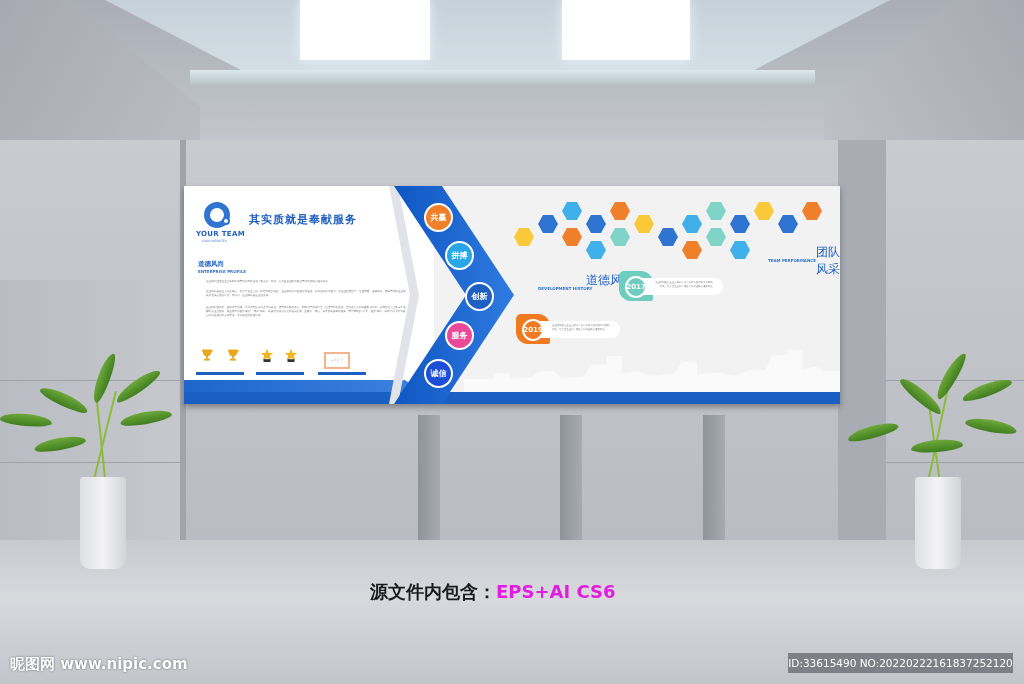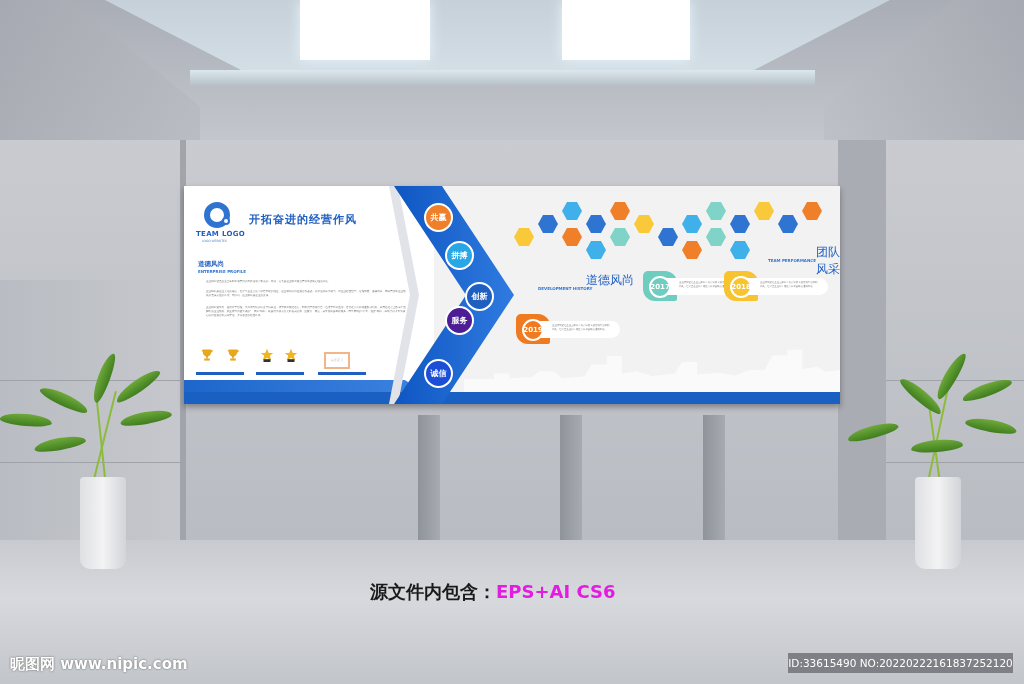--- a/index.html
+++ b/index.html
@@ -103,23 +103,23 @@
 <div class="abs board">
   <div class="abs board-white"></div>
   <div class="abs skyline"></div>
   <div class="abs board-bottom"></div>
   <div class="abs board-bottom-left"></div>
   <div class="abs chevron-edge"></div>
   <div class="abs chevron"></div>
 
   <div class="abs logo-ring"></div>
   <div class="abs logo-dot"></div>
-  <div class="abs logo-text">TEAM LOGO</div>
+  <div class="abs logo-text">YOUR TEAM</div>
   <div class="abs logo-sub">LOGO WEBSITES</div>
-  <div class="abs company">开拓奋进的经营作风</div>
+  <div class="abs company">其实质就是奉献服务</div>
 
   <div class="abs profile-title">道德风尚</div>
   <div class="abs profile-sub">ENTERPRISE PROFILE</div>
   <div class="abs para" style="top:94px;">企业精神塑造企业全体职工有意识的实践活动中形成的。因此，它又是企业职工观念意识和进取心理的外化。</div>
   <div class="abs para" style="top:104px;">企业精神是企业文化的核心，在整个企业文化中起着支配的地位。企业精神以价值观念为基础，以价值目标为动力，对企业经营哲学、管理制度、道德风尚、团体意识和企业形象起着决定性的作用。可以说，企业精神是企业的灵魂。</div>
   <div class="abs para" style="top:120px;">企业精神通常用一些既富于哲理，又简洁明快的语言予以表达，便于职工铭记在心，时刻用于激励自己；也便于对外宣传，容易在人们脑海里形成印象，从而在社会上形成个性鲜明的企业形象。如王府井百货大楼的"一团火"精神，就是用大楼人的光和热去照亮、温暖每一颗心，其实质就是奉献服务；西单商场的"求实、奋进"精神，体现了以求实为核心的价值观念和真诚守信、开拓奋进的经营作风。</div>
 
   <svg class="abs trophy" style="left:16px;top:162px;" viewBox="0 0 20 20">
       <path d="M4 2h12v4a6 6 0 0 1-12 0z M2 3h3v3a2 2 0 0 1-2-2z M15 3h3v1a2 2 0 0 1-3 2z" fill="#e8a81c"></path>
       <rect x="9" y="11" width="2" height="4" fill="#d49313"></rect>
@@ -139,21 +139,21 @@
       <polygon points="10,1 12.5,7 19,7 14,11 16,18 10,14 4,18 6,11 1,7 7.5,7" fill="#f2b520"></polygon>
       <rect x="5" y="16" width="10" height="4" fill="#333"></rect>
     </svg>
   <div class="abs shelf" style="left:72px;top:186px;width:48px;"></div>
   <div class="abs certificate">荣誉证书</div>
   <div class="abs shelf" style="left:134px;top:186px;width:48px;"></div>
 
   <div class="abs value-circle" style="left:240px;top:17px;background:#f07f2a;">共赢</div>
   <div class="abs value-circle" style="left:261px;top:55px;background:#29a6e6;">拼搏</div>
   <div class="abs value-circle" style="left:281px;top:96px;background:#1f5fc1;">创新</div>
-  <div class="abs value-circle" style="left:261px;top:120px;background:#4c1d95;">服务</div>
+  <div class="abs value-circle" style="left:261px;top:135px;background:#ec4899;">服务</div>
   <div class="abs value-circle" style="left:240px;top:173px;background:#1d4ed8;">诚信</div>
 
   <div class="abs hex" style="left:330px;top:42px;background:#f9c93a;"></div>
   <div class="abs hex" style="left:354px;top:29px;background:#2f74d0;"></div>
   <div class="abs hex" style="left:378px;top:16px;background:#3fb0ea;"></div>
   <div class="abs hex" style="left:378px;top:42px;background:#f07f2a;"></div>
   <div class="abs hex" style="left:402px;top:29px;background:#2f74d0;"></div>
   <div class="abs hex" style="left:402px;top:55px;background:#3fb0ea;"></div>
   <div class="abs hex" style="left:426px;top:16px;background:#f07f2a;"></div>
   <div class="abs hex" style="left:426px;top:42px;background:#7fd3c7;"></div>
@@ -168,30 +168,24 @@
   <div class="abs hex" style="left:570px;top:16px;background:#f9c93a;"></div>
   <div class="abs hex" style="left:594px;top:29px;background:#2f74d0;"></div>
   <div class="abs hex" style="left:618px;top:16px;background:#f07f2a;"></div>
 
   <div class="abs section-title" style="left:584px;top:58px;">团队风采</div>
   <div class="abs section-sub" style="left:584px;top:72px;">TEAM PERFORMANCE</div>
 
   <div class="abs section-title" style="left:354px;top:86px;">道德风尚</div>
   <div class="abs section-sub" style="left:354px;top:100px;">DEVELOPMENT HISTORY</div>
 
-  <div class="abs milestone" style="left:459px;top:85px;">
+  <div class="abs milestone" style="left:435px;top:85px;text-align:right;">
     <div class="abs ms-tab" style="background:#6fcdbf;"></div>
     <div class="abs ms-card"></div>
     <div class="abs ms-year" style="background:#6fcdbf;">2017</div>
-    <div class="abs ms-text">企业精神塑造企业全体职工有意识的实践活动中形成的。因此，它又是企业职工观念意识和进取心理的外化。</div>
-  </div>
-  <div class="abs milestone" style="left:540px;top:85px;">
-    <div class="abs ms-tab" style="background:#f7c32e;"></div>
-    <div class="abs ms-card"></div>
-    <div class="abs ms-year" style="background:#f7c32e;">2018</div>
     <div class="abs ms-text">企业精神塑造企业全体职工有意识的实践活动中形成的。因此，它又是企业职工观念意识和进取心理的外化。</div>
   </div>
   <div class="abs milestone" style="left:332px;top:128px;">
     <div class="abs ms-tab" style="background:#f07a1f;"></div>
     <div class="abs ms-card"></div>
     <div class="abs ms-year" style="background:#f07a1f;">2019</div>
     <div class="abs ms-text">企业精神塑造企业全体职工有意识的实践活动中形成的。因此，它又是企业职工观念意识和进取心理的外化。</div>
   </div>
 </div>
 

